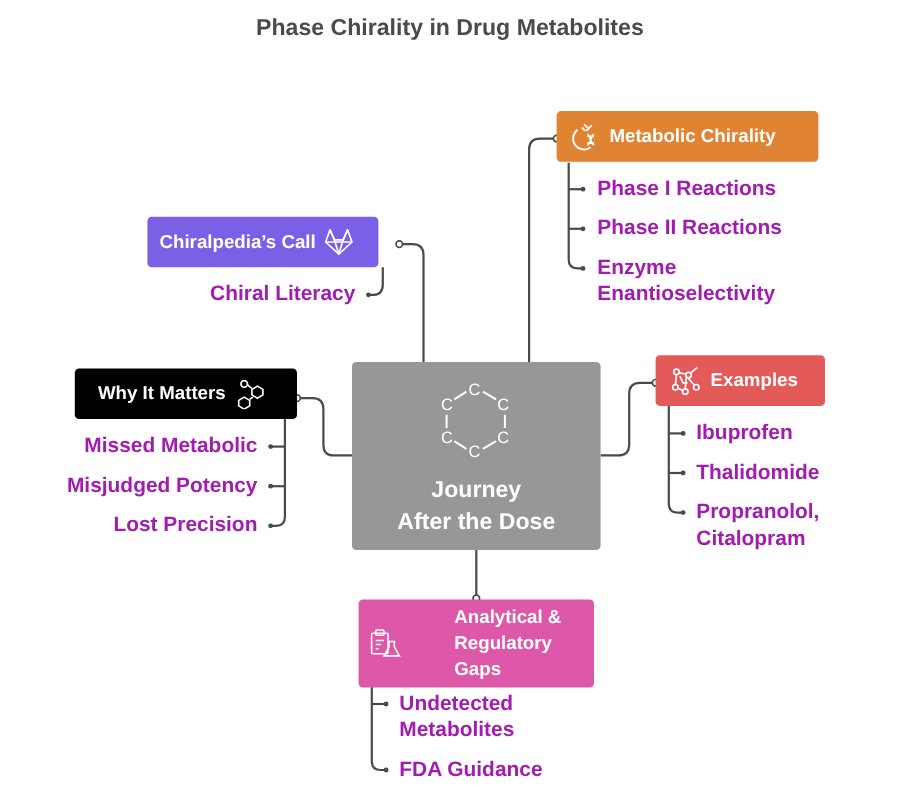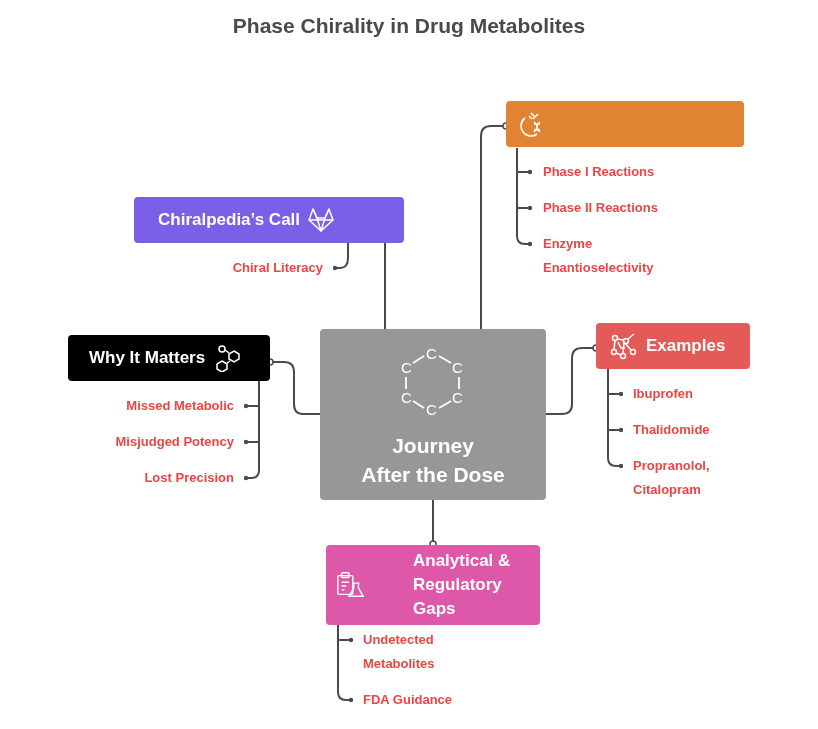--- a/index.html
+++ b/index.html
@@ -4,21 +4,21 @@
 <style>
   html, body { margin:0; padding:0; background:#ffffff; }
   body { width:818px; height:729px; position:relative; overflow:hidden;
          font-family:"Liberation Sans", "DejaVu Sans", sans-serif; color:#4a4a4a; }
   .title { position:absolute; left:0; width:818px; top:14px; text-align:center;
            font-size:21px; font-weight:bold; color:#4a4a4a; }
   svg.links { position:absolute; left:0; top:0; width:818px; height:729px; }
   .node { position:absolute; border-radius:4px; color:#fff; font-weight:bold;
           font-size:17px; display:flex; align-items:center; box-sizing:border-box; }
   .node .icon { display:inline-flex; width:30px; height:30px; align-items:center; justify-content:center; }
-  .leaf { position:absolute; font-size:13px; font-weight:bold; color:#ef4444; line-height:24px; }
+  .leaf { position:absolute; font-size:19px; font-weight:bold; color:#a21caf; line-height:24px; }
   .leaf.right { text-align:right; }
   .center { position:absolute; left:320px; top:329px; width:226px; height:171px;
             background:#979797; border-radius:4px; color:#fff; }
   .center .label { position:absolute; left:0; width:226px; top:102px; text-align:center;
                    font-size:21px; font-weight:bold; line-height:29px; }
 </style>
 </head>
 <body>
 
 <div class="title">Phase Chirality in Drug Metabolites</div>
@@ -100,27 +100,28 @@
 </div>
 
 <div class="node" style="left:506px;top:101px;width:238px;height:46px;background:#E08433;padding-left:10px;">
   <span class="icon">
     <svg width="28" height="28" viewBox="0 0 28 28" fill="none" stroke="#fff" stroke-width="1.6">
       <path d="M8 8 A10 10 0 1 0 20 24"></path>
       <path d="M14 3 l4 4 M16 9 l5 -5 M12 6 l3 3"></path>
       <path d="M17 12 Q23 17 17 22 M23 12 Q17 17 23 22 M17 14 H23 M17 20 H23"></path>
     </svg>
   </span>
+  <span style="margin-left:8px">Metabolic Chirality</span>
 </div>
 <div class="leaf" style="left:543px;top:160px">Phase I Reactions</div>
 <div class="leaf" style="left:543px;top:196px">Phase II Reactions</div>
 <div class="leaf" style="left:543px;top:232px">Enzyme</div>
 <div class="leaf" style="left:543px;top:256px">Enantioselectivity</div>
 
-<div class="node" style="left:134px;top:197px;width:270px;height:46px;background:#7B5FE6;padding-left:24px;">
+<div class="node" style="left:134px;top:197px;width:210px;height:46px;background:#7B5FE6;padding-left:11px;">
   <span>Chiralpedia’s Call</span>
   <span class="icon" style="margin-left:6px">
     <svg width="30" height="28" viewBox="0 0 30 28" fill="none" stroke="#fff" stroke-width="1.5" stroke-linejoin="round">
       <path d="M15 25 L3 14 L7 3 L11 12 H19 L23 3 L27 14 Z"></path>
       <path d="M3 14 H27 M11 12 L15 25 L19 12 M7 3 L11 12 M23 3 L19 12"></path>
     </svg>
   </span>
 </div>
 <div class="leaf right" style="left:150px;width:173px;top:256px">Chiral Literacy</div>
 

